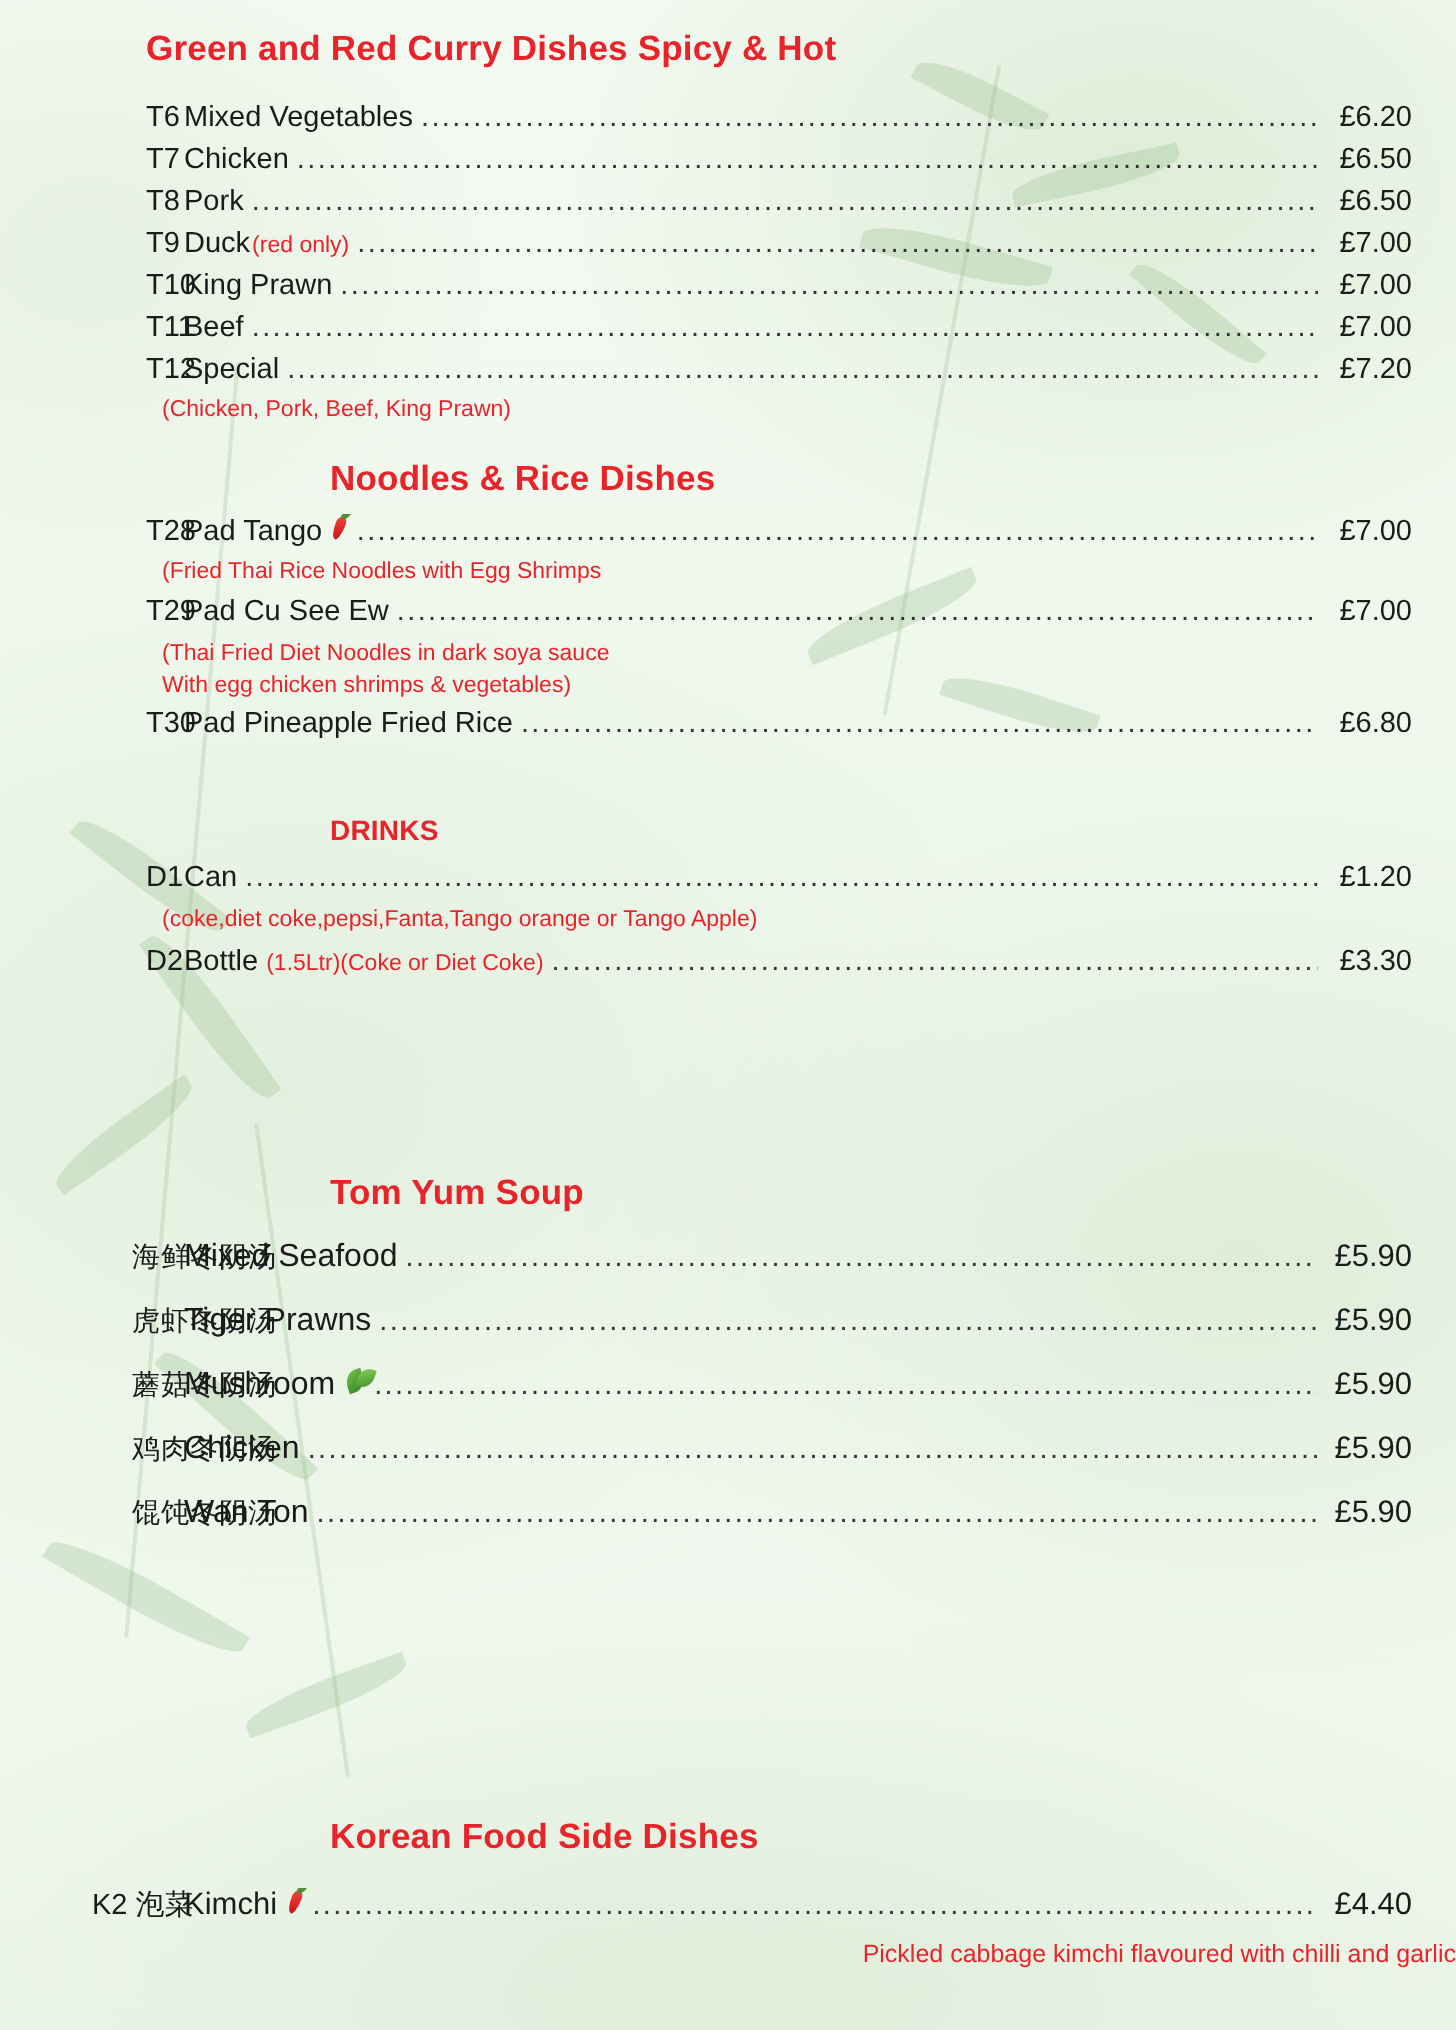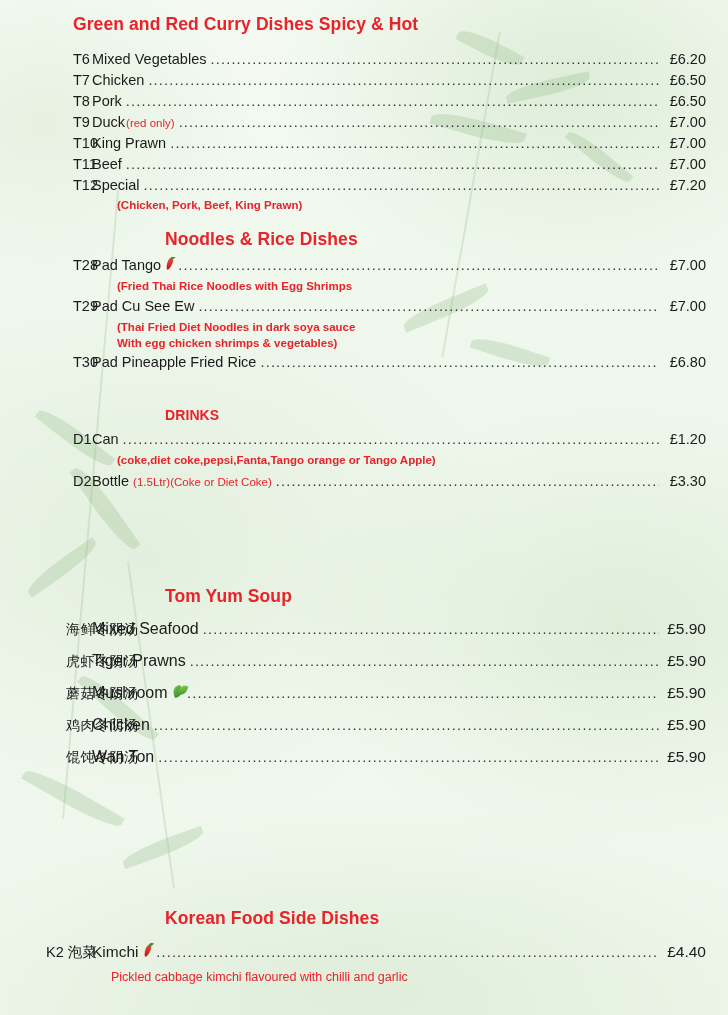--- a/index.html
+++ b/index.html
@@ -109,30 +109,30 @@
     flex: 0 0 auto;
     width: 66px;
     text-align: right;
     padding-right: 22px;
     font-size: 14.5px;
     white-space: nowrap;
   }
   .desc {
     color: #e8232a;
     font-size: 11.5px;
-    padding-left: 117px;
+    padding-left: 81px;
     line-height: 15px;
-    font-weight: bold;
   }
   .desc.tall { line-height: 16px; }
   .desc-plain {
     color: #e8232a;
     font-size: 12.5px;
-    padding-left: 111px;
+    padding-left: 87px;
     line-height: 16px;
+    text-align: right;
   }
 
   
   .chilli {
     display: inline-block;
     width: 13px;
     height: 13px;
     margin-left: 4px;
     position: relative;
     vertical-align: -2px;

